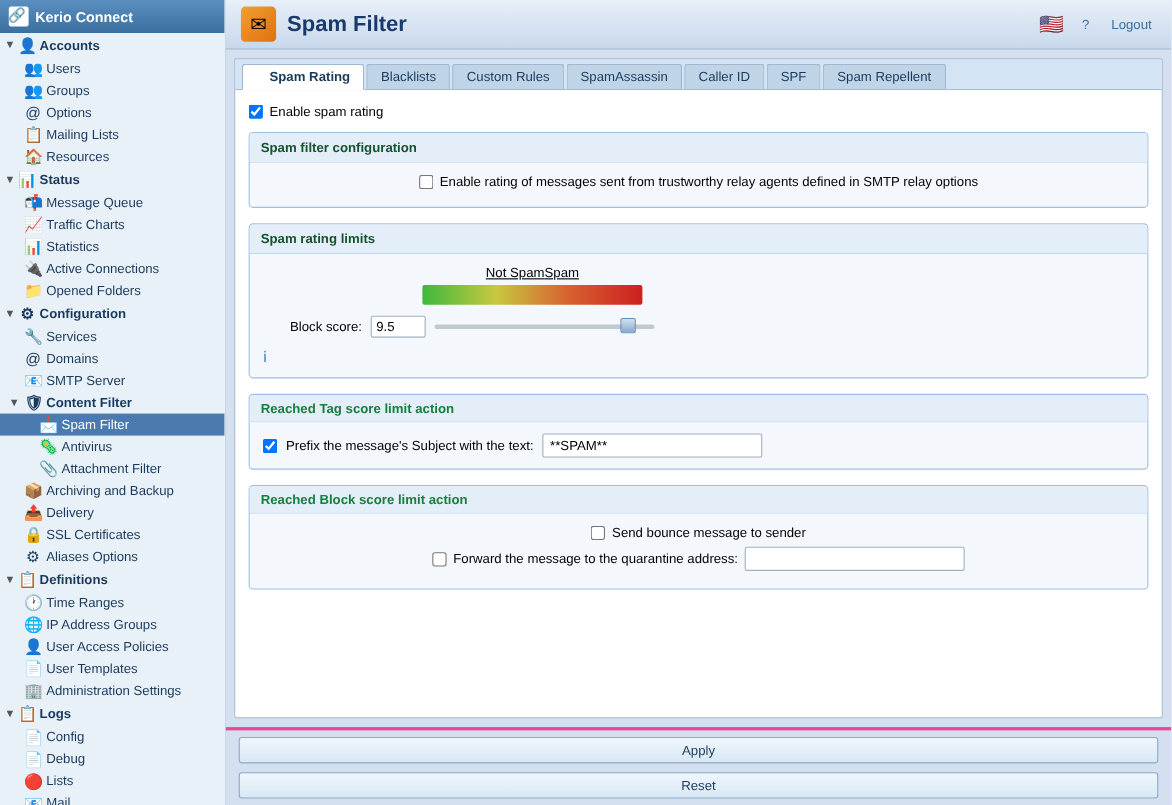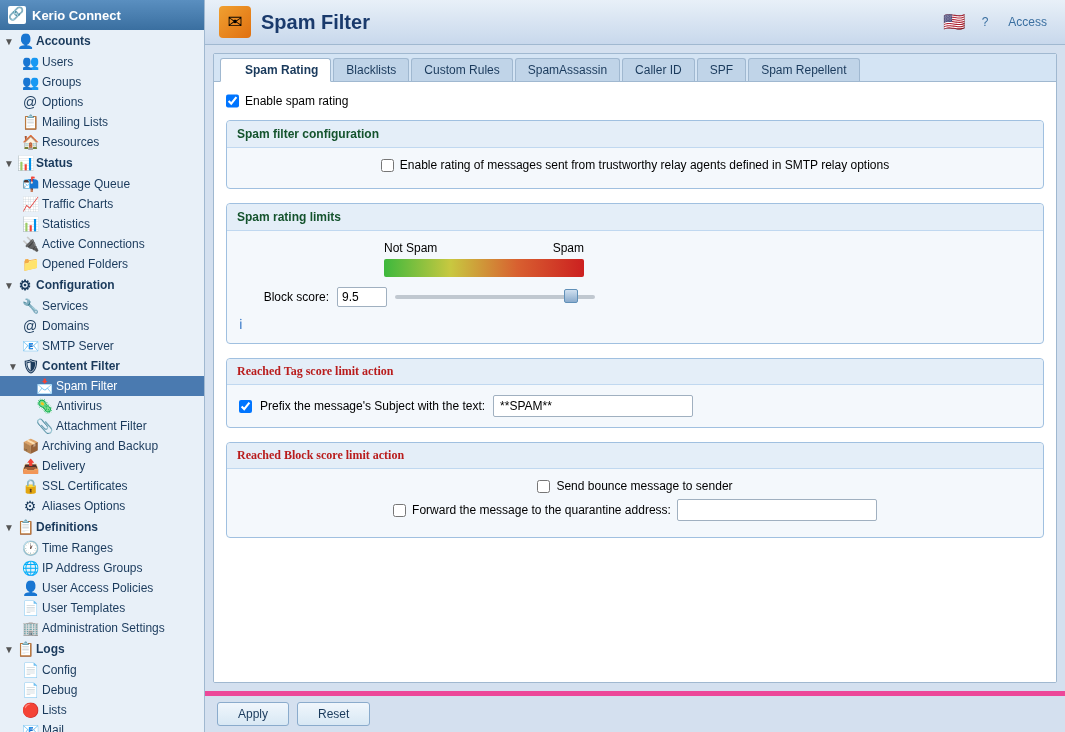--- a/index.html
+++ b/index.html
@@ -153,20 +153,21 @@
     
     .tab-content {
       flex: 1;
       padding: 12px;
       overflow-y: auto;
       background: white;
     }
 
     .enable-row {
       display: flex;
+      align-items: center;
       gap: 6px;
       margin-bottom: 12px;
     }
 
     .section-box {
       border: 1px solid #a0c0e0;
       border-radius: 4px;
       margin-bottom: 14px;
       background: #f4f8fc;
     }
@@ -246,27 +247,26 @@
 
     
     .action-section {
       border: 1px solid #a0c0e0;
       border-radius: 4px;
       margin-bottom: 14px;
       background: #f4f8fc;
     }
     .action-title {
       font-weight: bold;
-      color: #b91c1c;
+      color: #15803d;
       padding: 5px 10px;
       background: #e4eef8;
       border-bottom: 1px solid #c0d8f0;
       border-radius: 4px 4px 0 0;
       font-size: 12px;
-      font-family: Liberation Serif, serif;
     }
     .action-body {
       padding: 10px 12px;
     }
     .prefix-row {
       display: flex;
       align-items: center;
       gap: 8px;
       font-size: 12px;
     }
@@ -281,25 +281,26 @@
       width: 200px;
       border: 1px solid #a0b0c0;
       padding: 3px 6px;
       font-size: 12px;
       border-radius: 2px;
     }
 
     
     #footer {
       background: #d4e0ef;
-      border-top: 5px solid #ec4899;
+      border-top: 3px solid #ec4899;
       padding: 6px 12px;
       display: flex;
-      justify-content: flex-start;
+      justify-content: space-between;
       gap: 8px;
+      flex-direction: column;
     }
     .footer-btn {
       padding: 4px 20px;
       border: 1px solid #8aabcc;
       border-radius: 3px;
       background: linear-gradient(to bottom, #f0f6fc, #d8e8f4);
       cursor: pointer;
       font-size: 12px;
       color: #1a3a5c;
     }
@@ -474,21 +475,21 @@
 <div id="main">
 
   <div id="topbar">
     <div class="page-title-area">
       <div class="page-title-icon">✉</div>
       <span class="page-title">Spam Filter</span>
     </div>
     <div class="topbar-actions">
       <span style="font-size:18px;">🇺🇸</span>
       <button class="topbar-btn">?</button>
-      <button class="topbar-btn">Access</button>
+      <button class="topbar-btn">Logout</button>
     </div>
   </div>
 
   <div id="content">
 
     <div class="tabs-bar">
       <div class="tab active">Spam Rating</div>
       <div class="tab">Blacklists</div>
       <div class="tab">Custom Rules</div>
       <div class="tab">SpamAssassin</div>
@@ -511,21 +512,21 @@
             <input type="checkbox" id="relay-agents" style="">
             <label for="relay-agents">Enable rating of messages sent from trustworthy relay agents defined in SMTP relay options</label>
           </div>
         </div>
       </div>
 
       <div class="section-box">
         <div class="section-title">Spam rating limits</div>
         <div class="section-body">
 
-          <div style="margin-left: 145px; margin-bottom:4px; display:flex; justify-content:space-between; width:200px; font-size:12px;">
+          <div style="margin-left: 145px; margin-bottom:4px; display:flex; justify-content:center; width:200px; font-size:12px;text-decoration:underline;">
             <span>Not Spam</span>
             <span>Spam</span>
           </div>
           <div style="margin-left:145px; margin-bottom:10px; width:200px; height:18px; background: linear-gradient(to right, #3db83d, #c8c840, #d86030, #cc2020); border-radius:2px;"></div>
 
 
           <div class="score-row">
             <span class="score-label">Block score:</span>
             <input type="text" class="score-input" value="9.5" style="">
             <div class="slider-container">

